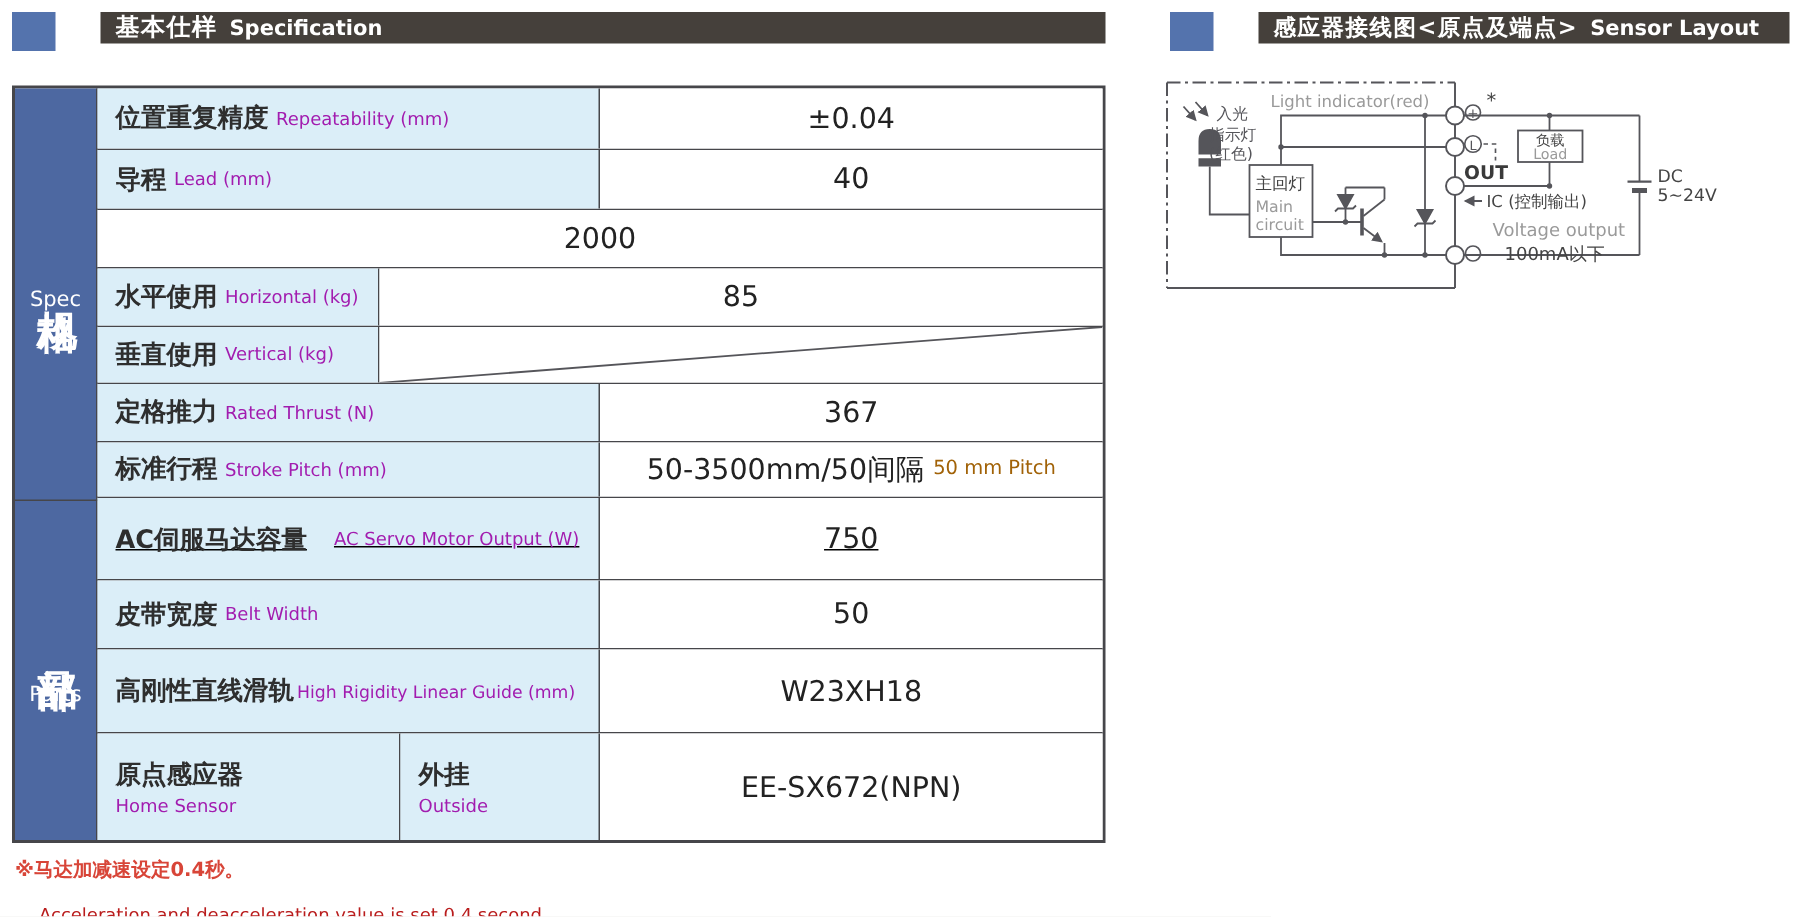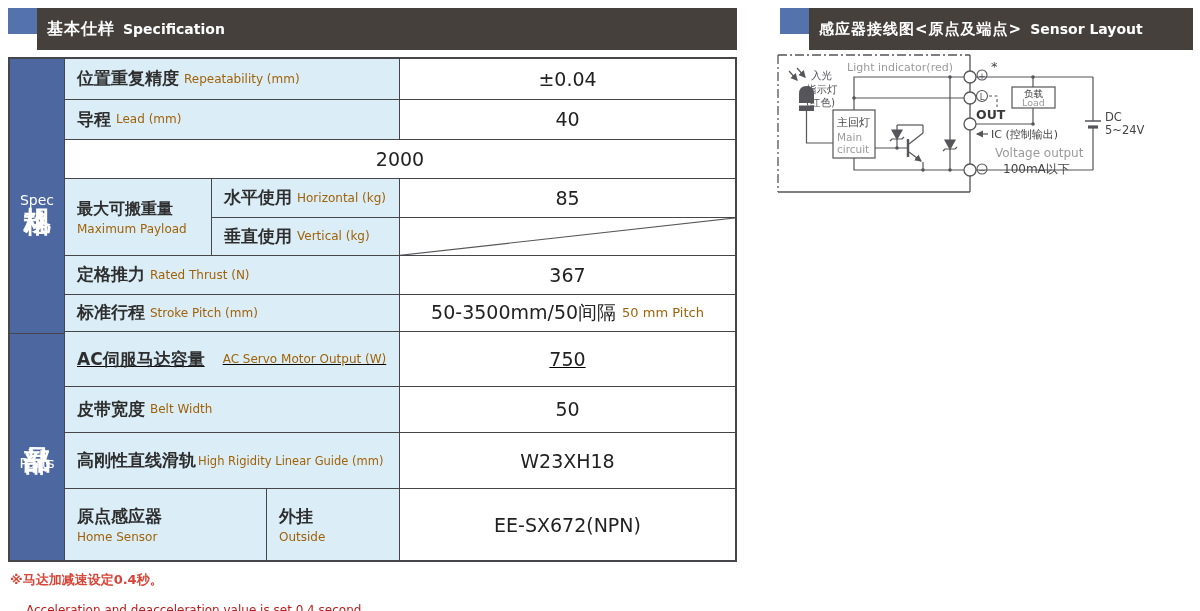--- a/index.html
+++ b/index.html
@@ -1,42 +1,42 @@
 <!DOCTYPE html>
 <html><head>
 <meta charset="utf-8">
 <style>
   * { margin:0; padding:0; box-sizing:border-box; }
   html,body { background:#f4f4f2; }
   body { font-family:"DejaVu Sans","Liberation Sans",sans-serif; }
   .page { position:relative; width:1200px; height:611px; background:#ffffff; overflow:hidden; }
 
   
-  .hdr { position:absolute; height:42px; display:flex; }
+  .hdr { position:absolute; height:21px; display:flex;gap:30px; }
   .hdr-sq { width:29px; height:26px; background:#5473ad; flex:0 0 auto; }
   .hdr-bar { flex:1; background:#45403b; color:#ffffff; display:flex; align-items:center; padding-left:10px; gap:8px; }
   .hdr-zh { font-size:16px; font-weight:bold; letter-spacing:1px; }
   .hdr-en { font-size:14px; font-weight:bold; }
 
   
   .table { position:absolute; left:8px; top:57px; width:729px; height:505px; border:2px solid #46464a; display:flex; background:#fff; }
   .col-sections { width:55px; flex:0 0 auto; display:flex; flex-direction:column; }
   .vhead { background:#4d68a1; color:#fff; display:flex; flex-direction:column; align-items:center; justify-content:center; border-right:1px solid #46464a; }
   .vhead-spec { height:275px; border-bottom:1px solid #46464a; }
   .vhead-parts { height:226px; flex:1;gap:24px; }
   .vhead-zh { writing-mode:vertical-rl; text-orientation:upright; font-size:27px; font-weight:bold; line-height:1.05; letter-spacing:2px; }
   .vhead-en { font-size:14px; margin-top:3px; }
 
   .col-rows { flex:1; display:flex; flex-direction:column; }
   .trow { display:flex; border-bottom:1px solid #46464a; }
   .trow.last { border-bottom:none; }
   .cell { position:relative; display:flex; align-items:center; }
   .lbl { background:#dbeef8; border-right:1px solid #46464a; padding-left:12px; }
   .lbl .zh { font-size:17px; font-weight:600; color:#2e2e2e; white-space:nowrap; }
-  .lbl .en { font-size:12px; color:#a16207; margin-left:5px; white-space:nowrap; }
+  .lbl .en { font-size:12px; color:#a21caf; margin-left:5px; white-space:nowrap; }
   .lbl.stacked { flex-direction:column; align-items:flex-start; justify-content:center; }
   .lbl.stacked .en { margin-left:0; margin-top:2px; }
   .val { flex:1; justify-content:center; background:#fff; font-size:19px; color:#222; }
   .val .sub-en { font-size:13px; color:#a16207; margin-left:6px; }
   .w-label { width:335px; flex:0 0 auto; }
   .w-group { width:147px; flex:0 0 auto; }
   .w-sub { width:188px; flex:0 0 auto; }
   .w-home { width:202px; flex:0 0 auto; }
   .w-mount { width:133px; flex:0 0 auto; }
   .subcol { flex:1; display:flex; flex-direction:column; }
@@ -103,24 +103,20 @@
           <span class="en">Lead (mm)</span>
         </div>
         <div class="cell val">40</div>
       </div>
 
       <div class="trow" style="height:40px;">
         <div class="cell val">2000</div>
       </div>
 
       <div class="trow" style="height:77px;">
-        <div class="cell lbl stacked w-group">
-          <span class="zh" style="font-size:16px;">最大可搬重量</span>
-          <span class="en">Maximum Payload</span>
-        </div>
         <div class="subcol">
           <div class="subrow top">
             <div class="cell lbl w-sub">
               <span class="zh">水平使用</span>
               <span class="en">Horizontal (kg)</span>
             </div>
             <div class="cell val">85</div>
           </div>
           <div class="subrow">
             <div class="cell lbl w-sub">

